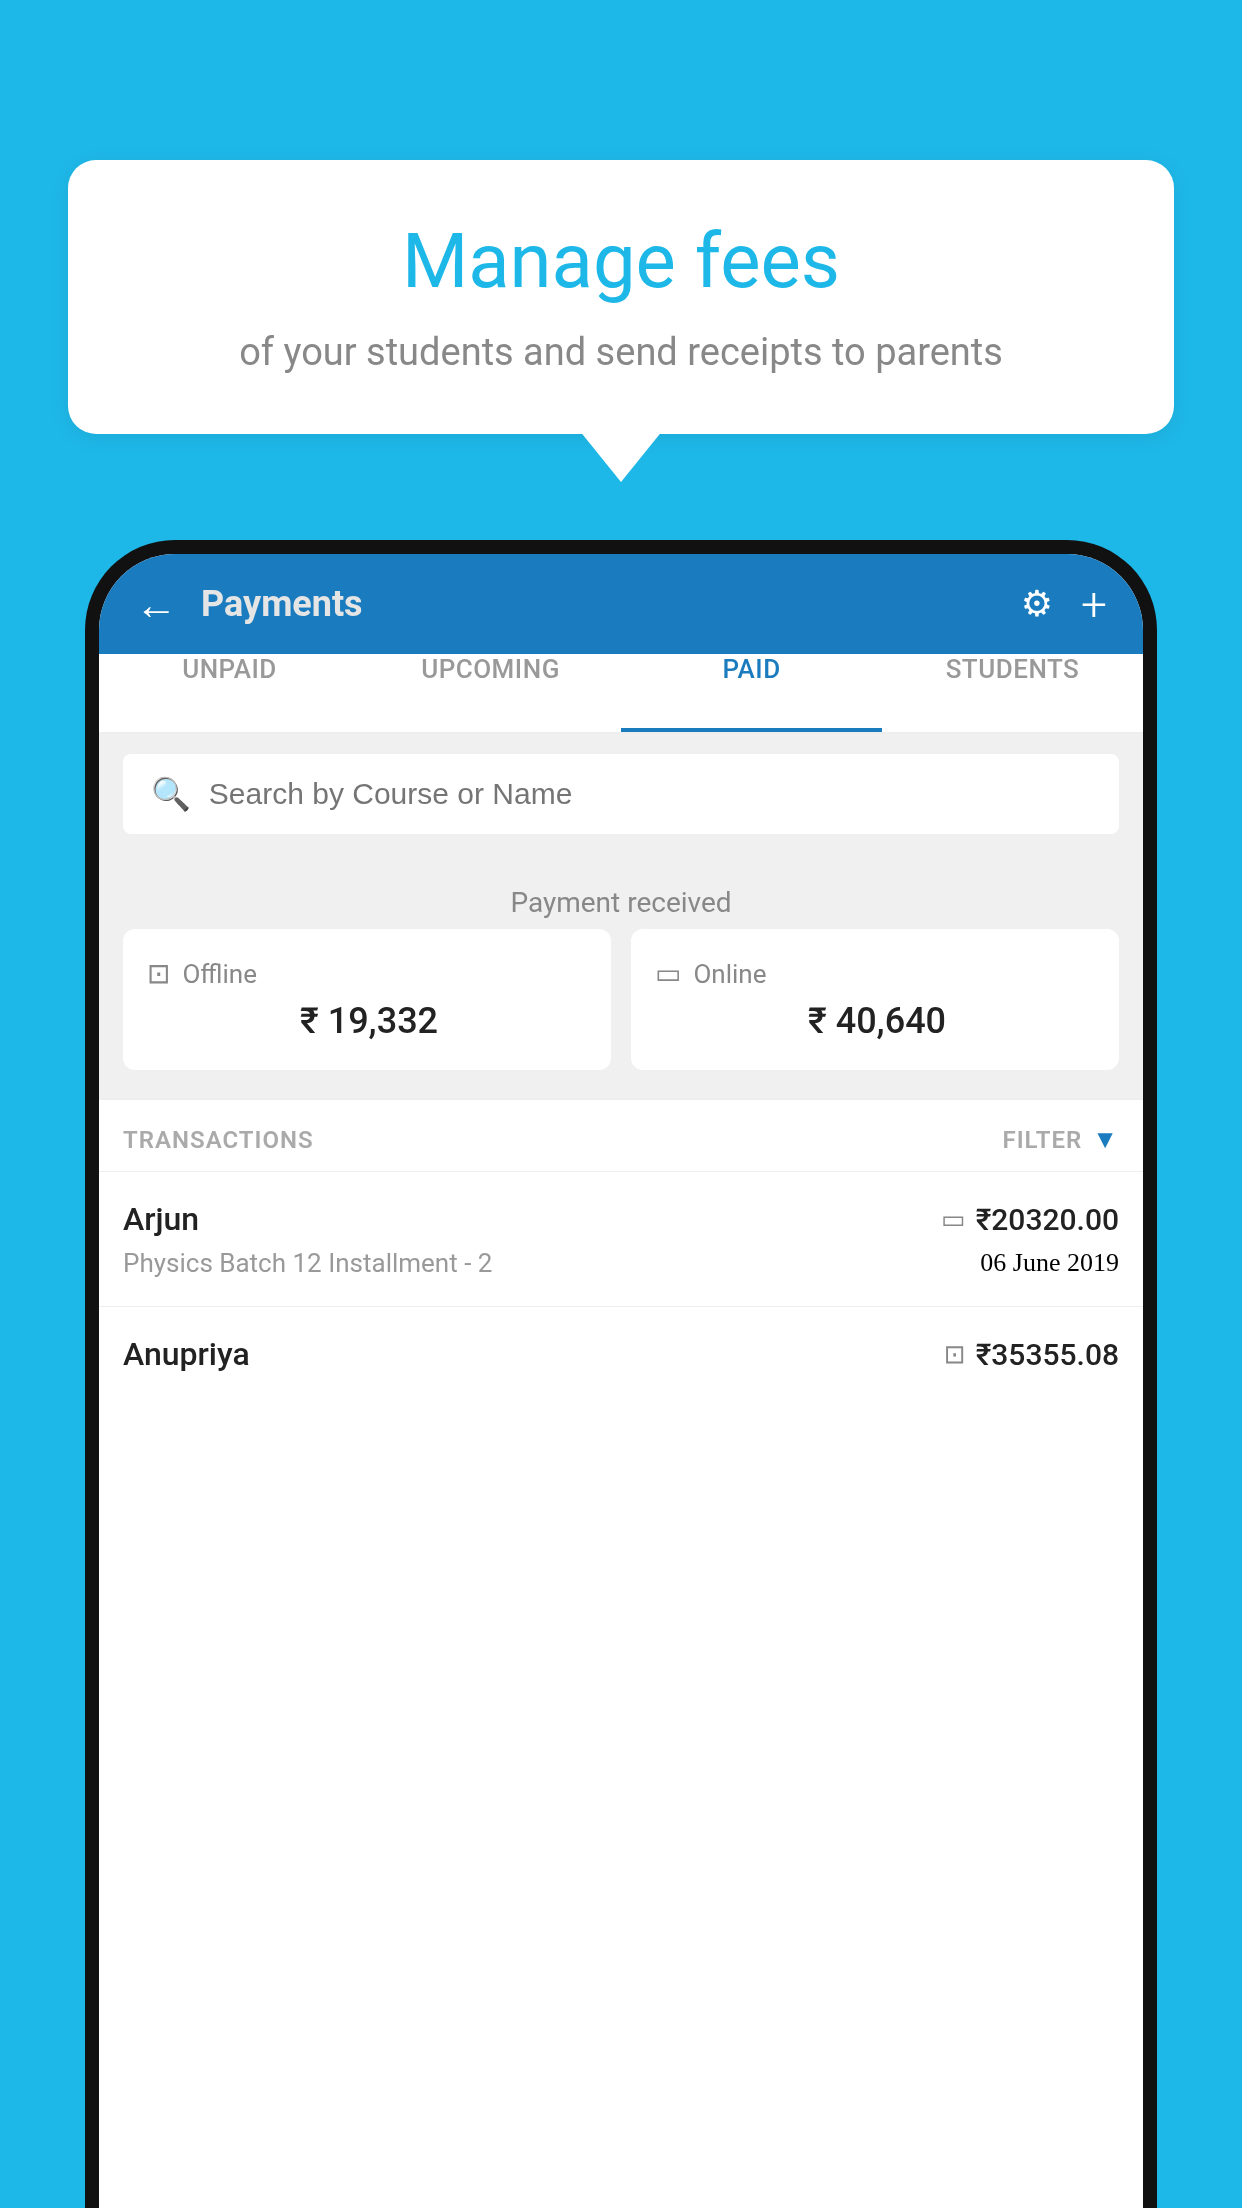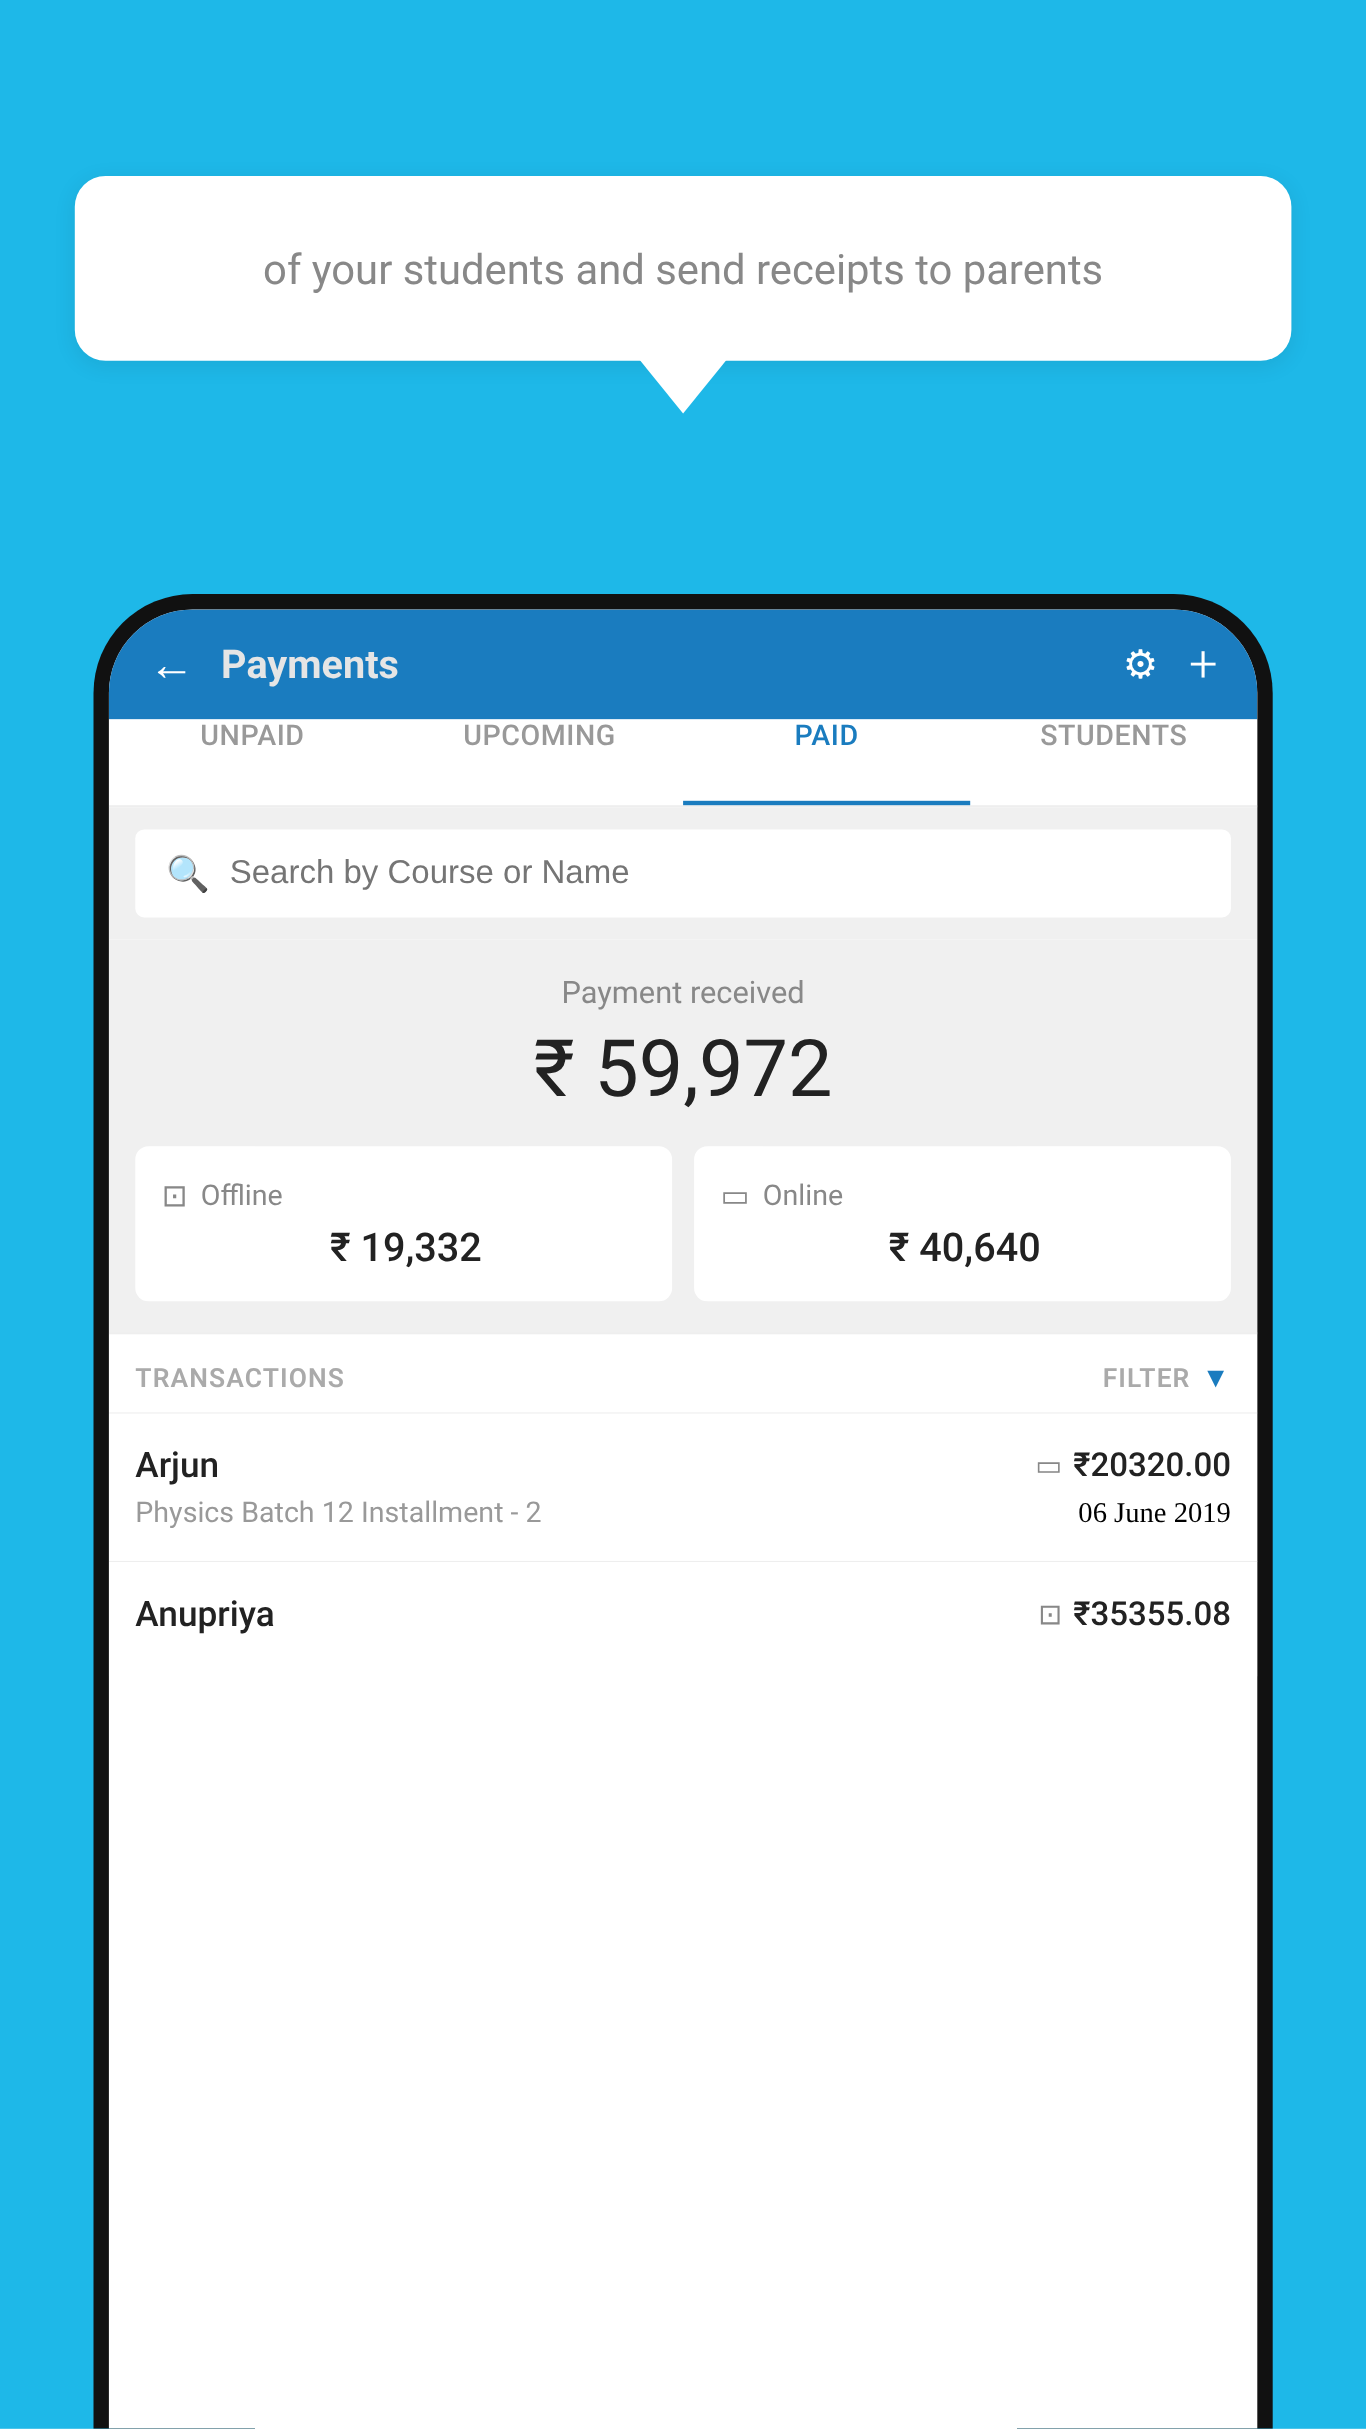--- a/index.html
+++ b/index.html
@@ -335,20 +335,21 @@
     .transaction-date {
       font-size: 26px;
       color: #000000;
       font-family: Liberation Serif, serif;
     }
   </style>
 </head>
 <body>
 
 <div class="speech-bubble">
+  <div class="bubble-title">Manage fees</div>
   <div class="bubble-subtitle">of your students and send receipts to parents</div>
 </div>
 
 <div class="phone-frame">
   <div class="phone-inner">
 
 
     <div class="app-header">
       <span class="back-btn">←</span>
       <span class="header-title">Payments</span>
@@ -375,21 +376,20 @@
 
     <div class="search-container">
       <div class="search-bar">
         <span class="search-icon-wrap">🔍</span>
         <input class="search-input" type="text" placeholder="Search by Course or Name" style="">
       </div>
     </div>
 
     <div class="payment-summary">
       <div class="payment-received-label">Payment received</div>
-      <div class="payment-amount">₹ 59,972</div>
 
       <div class="payment-cards">
         <div class="payment-card">
           <div class="card-label-row">
             <span class="card-icon">⊡</span>
             <span>Offline</span>
           </div>
           <div class="card-amount">₹ 19,332</div>
         </div>
         <div class="payment-card">

